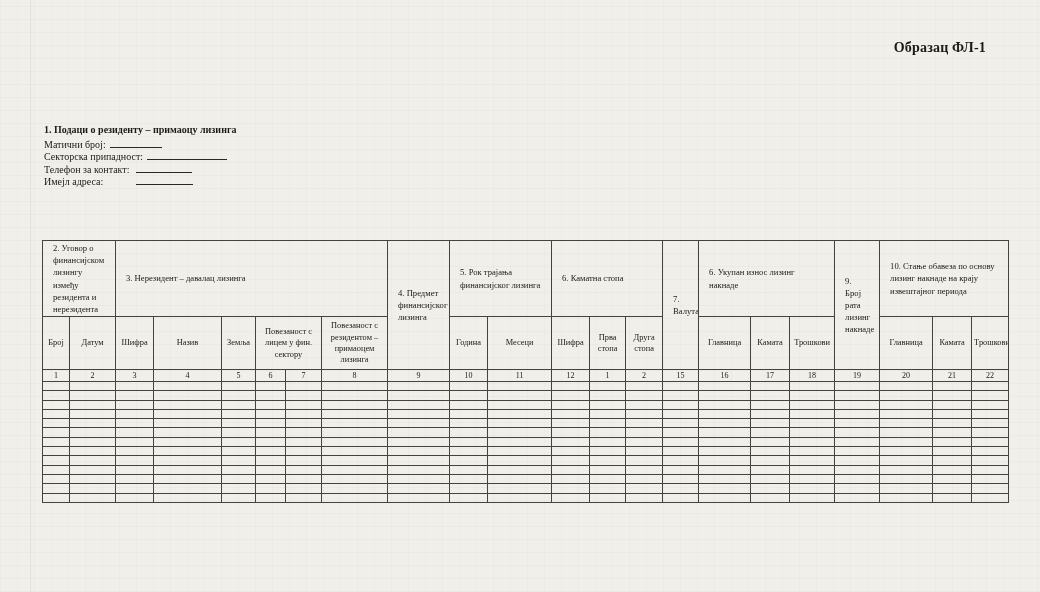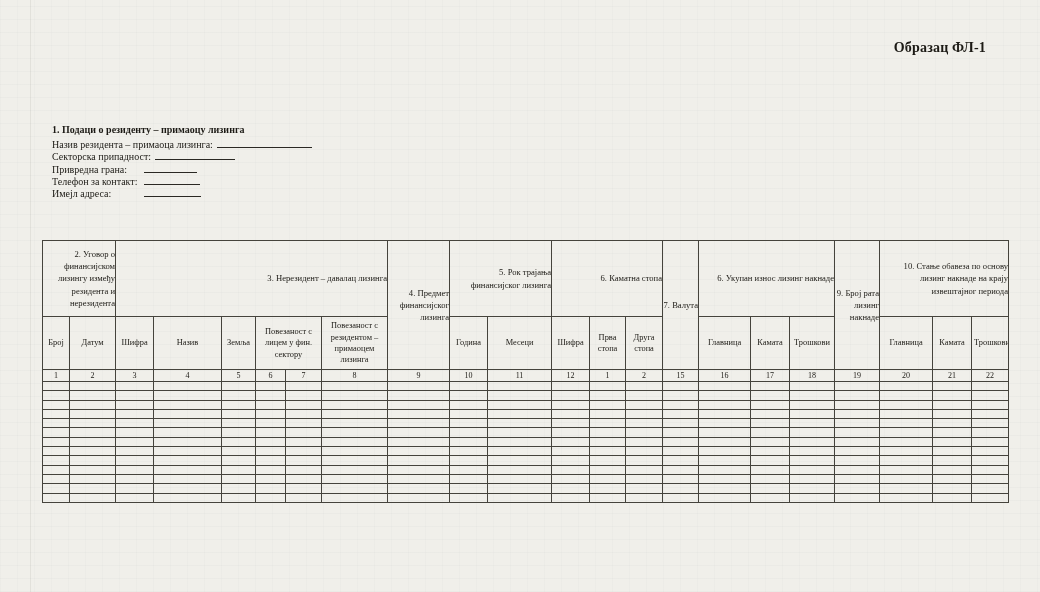--- a/index.html
+++ b/index.html
@@ -14,47 +14,46 @@
   }
   .fold-line{position:absolute;left:30px;top:0;bottom:0;width:1px;background:rgba(60,60,55,0.08);}
   .form-code{position:absolute;top:40px;right:54px;font-weight:bold;font-size:14px;letter-spacing:.2px;text-align:center;}
   .title-block{position:absolute;top:66px;left:50px;width:940px;text-align:center;}
   .title-1{font-weight:bold;font-size:11.5px;letter-spacing:.4px;}
   .title-2{font-weight:bold;font-size:11.5px;margin-top:2px;letter-spacing:.2px;}
   .period{margin-top:4px;font-weight:bold;font-size:11px;}
   .blank{display:inline-block;border-bottom:1px solid #2a2823;height:9px;vertical-align:baseline;}
   .pb1{width:64px;margin:0 18px 0 22px;}
   .pb2{width:34px;margin:0 2px 0 16px;}
-  .section1{position:absolute;left:44px;top:124px;font-size:10px;margin-left:8px;}
+  .section1{position:absolute;left:44px;top:124px;font-size:10px;}
   .section1 .heading{font-weight:bold;margin:0 0 3px 0;font-size:10px;}
   .field{height:12.3px;line-height:12.3px;white-space:nowrap;}
   .flabel{display:inline-block;}
   .fline{margin-left:4px;}
   .grid{position:absolute;left:42px;top:240px;width:966px;border-collapse:collapse;table-layout:fixed;}
   .grid th,.grid td{border:1px solid #45433c;overflow:hidden;}
-  .grid .h1{height:73px;font-size:8.6px;font-weight:normal;text-align:right;vertical-align:middle;padding:1px 0;line-height:1.4;}
+  .grid .h1{height:73px;font-size:8.6px;font-weight:normal;text-align:left;vertical-align:middle;padding:1px 10px;line-height:1.4;}
   .grid .h2{height:50px;font-size:8.4px;font-weight:normal;text-align:center;vertical-align:middle;padding:1px 2px;line-height:1.35;}
   .grid .num{height:11px;font-size:8px;text-align:center;vertical-align:middle;padding:0;line-height:11px;}
   .grid .cell{height:8.3px;padding:0;}
 </style>
 </head>
 <body>
 
 <div class="page">
   <div class="fold-line"></div>
 
   <div class="form-code">Образац ФЛ-1</div>
 
 
   <div class="section1">
     <div class="heading">1. Подаци о резиденту – примаоцу лизинга</div>
     <div>
-        <div class="field"><span class="flabel">Назив резидента – примаоца лизинга:</span><span class="blank fline" style="width: 95px;"></span></div>
+        <div class="field"><span class="flabel">Матични број:</span><span class="blank fline" style="width: 52px;"></span></div>
         <div class="field"><span class="flabel">Секторска припадност:</span><span class="blank fline" style="width: 80px;"></span></div>
-        <div class="field"><span class="flabel" style="min-width: 88px;">Привредна грана:</span><span class="blank fline" style="width: 53px;"></span></div>
         <div class="field"><span class="flabel" style="min-width: 88px;">Телефон за контакт:</span><span class="blank fline" style="width: 56px;"></span></div>
         <div class="field"><span class="flabel" style="min-width: 88px;">Имејл адреса:</span><span class="blank fline" style="width: 57px;"></span></div>
       </div>
   </div>
 
   <table class="grid">
       <colgroup>
         <col style="width: 27px;">
         <col style="width: 46px;">
         <col style="width: 38px;">

